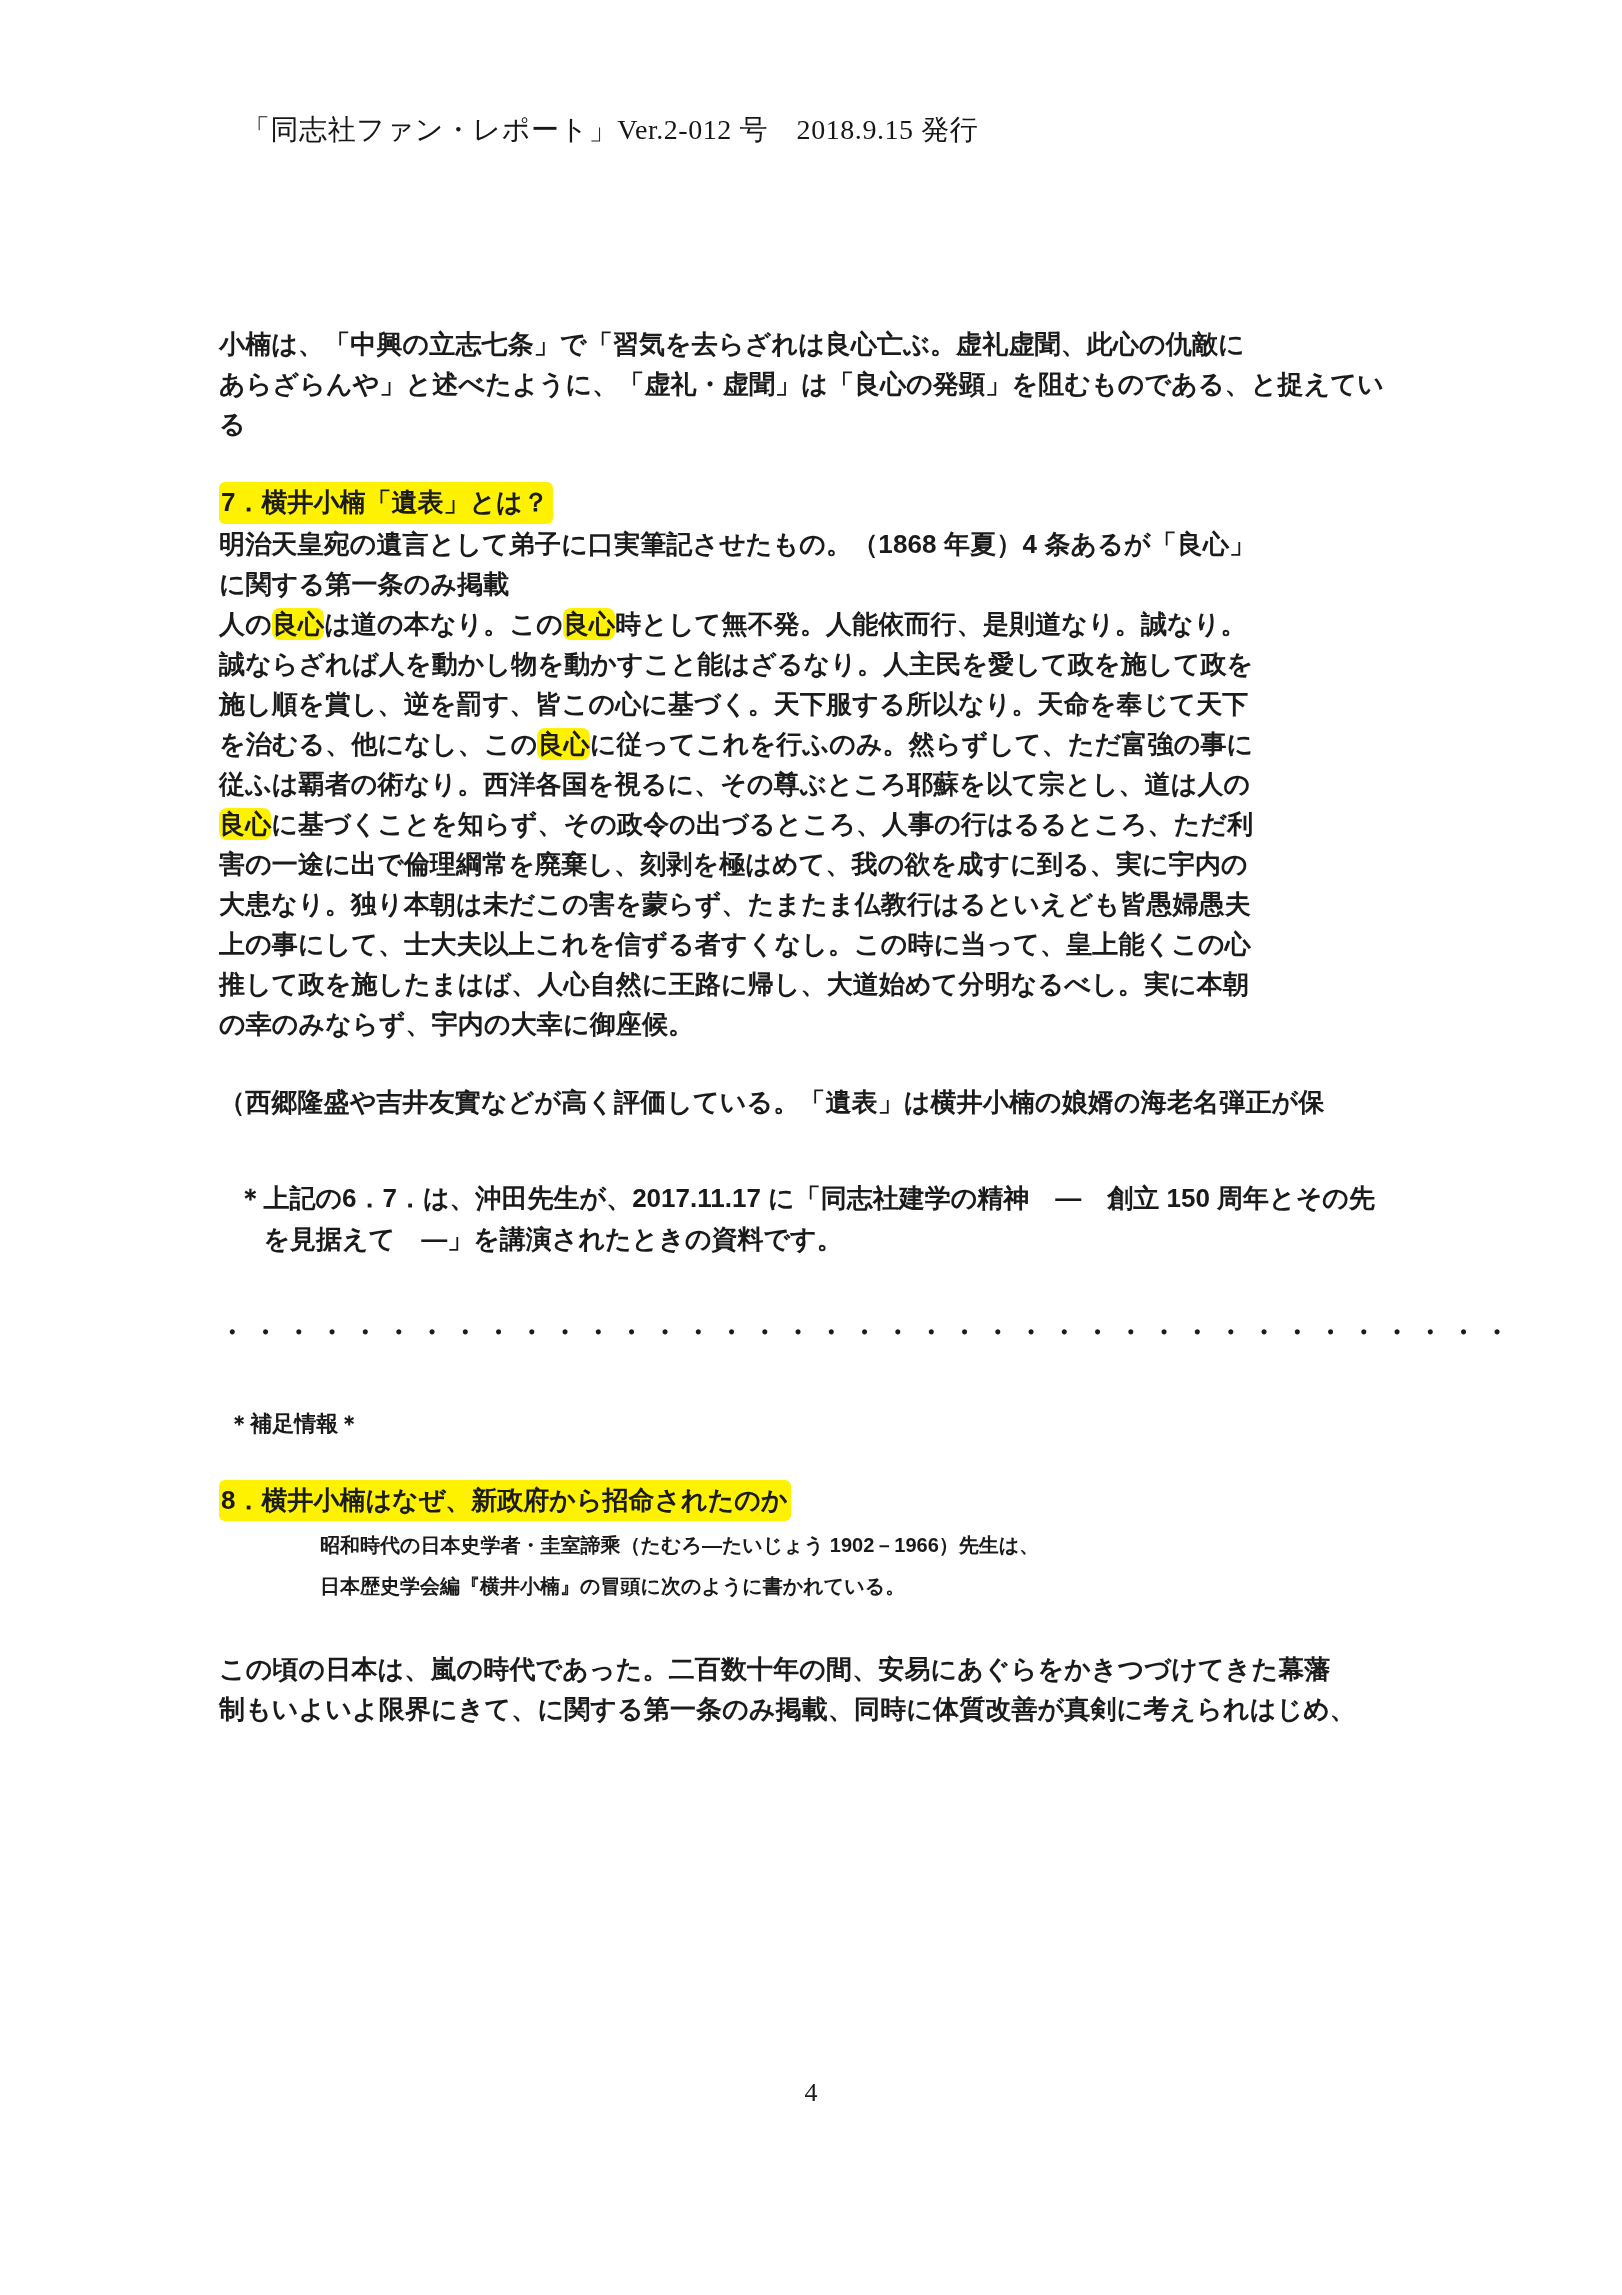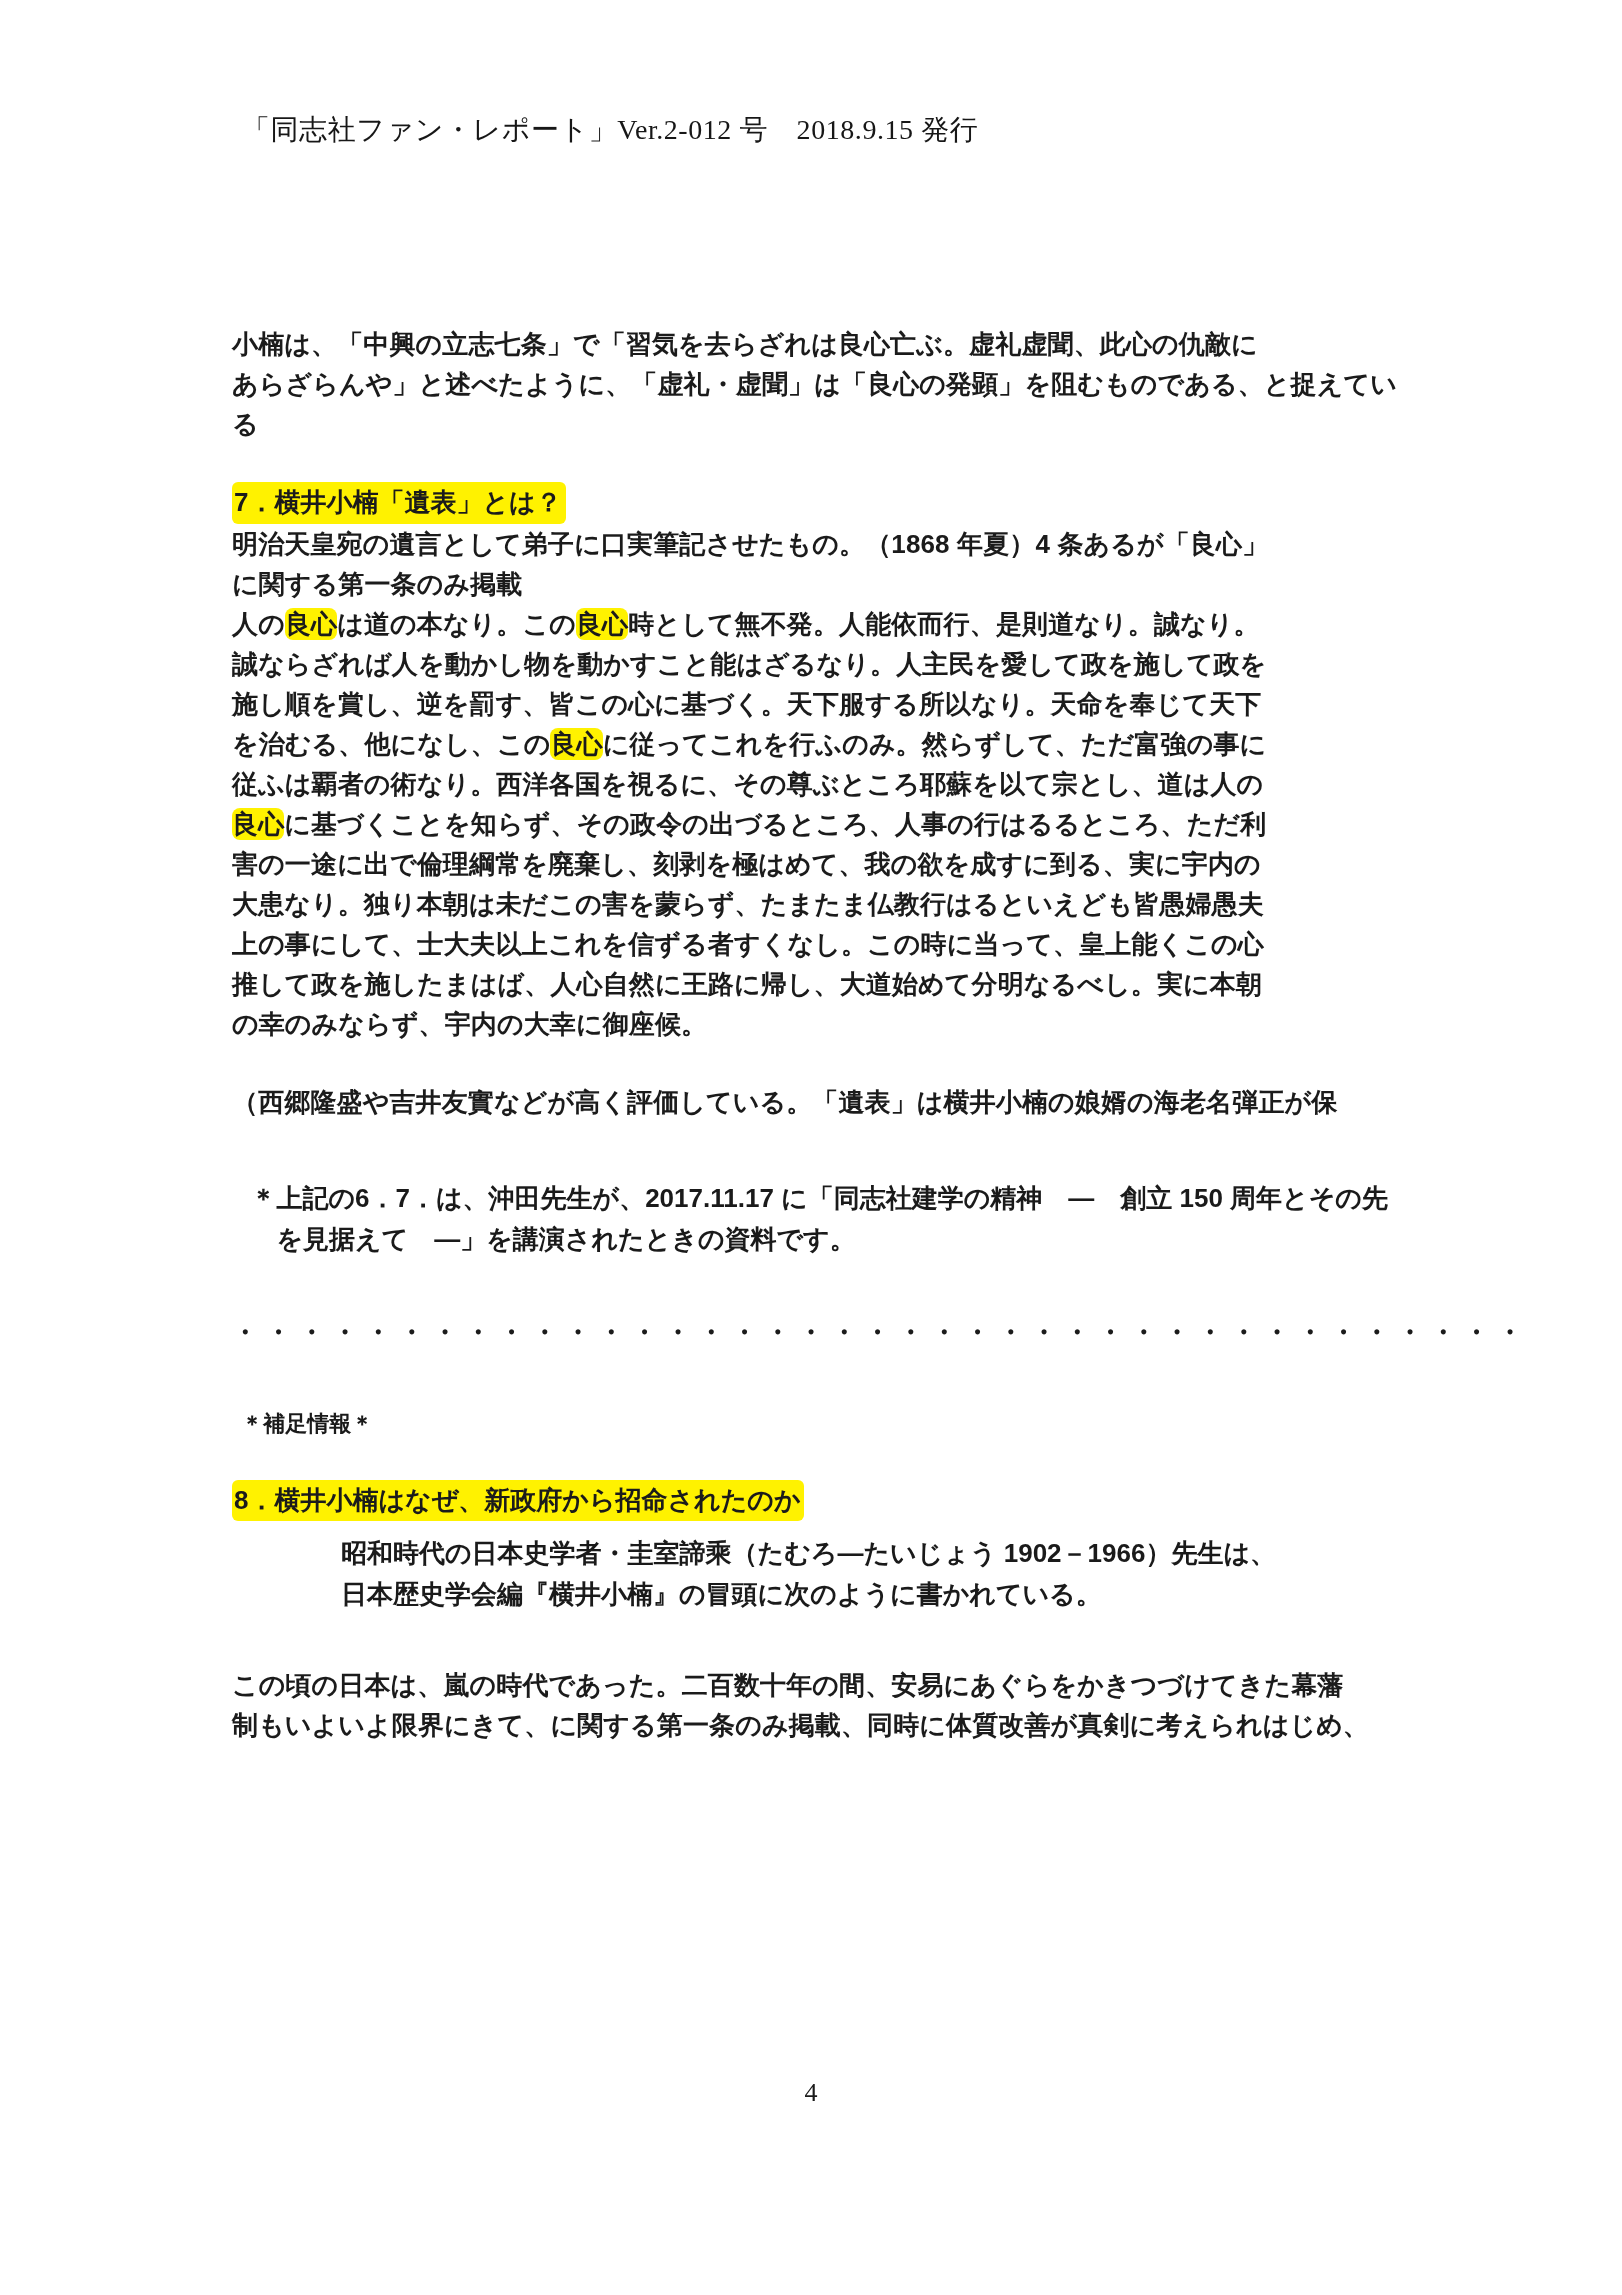--- a/index.html
+++ b/index.html
@@ -26,21 +26,21 @@
     font-family: "Liberation Serif", "DejaVu Serif", serif;
     font-size: 28px;
     letter-spacing: 0.02em;
     color: #171717;
     white-space: nowrap;
   }
 
   
   .body-region {
     position: absolute;
-    left: 232px;
+    left: 219px;
     top: 324px;
     width: 1171px;
   }
 
   .para {
     font-weight: bold;
     font-size: 26px;
     line-height: 40px;
     letter-spacing: 0.005em;
     color: #1b1b1b;
@@ -91,23 +91,23 @@
   .supp-label {
     font-weight: bold;
     font-size: 22px;
     line-height: 37px;
     margin: 0;
     padding-left: 9.2px;
   }
 
   .indent-para {
     font-weight: bold;
-    font-size: 26px;
+    font-size: 20px;
     line-height: 41px;
-    margin: 12px;
+    margin: 4px;
     padding-left: 97px;
   }
 
   
   .page-number {
     position: absolute;
     left: 0;
     right: 0;
     top: 2078px;
     text-align: center;

